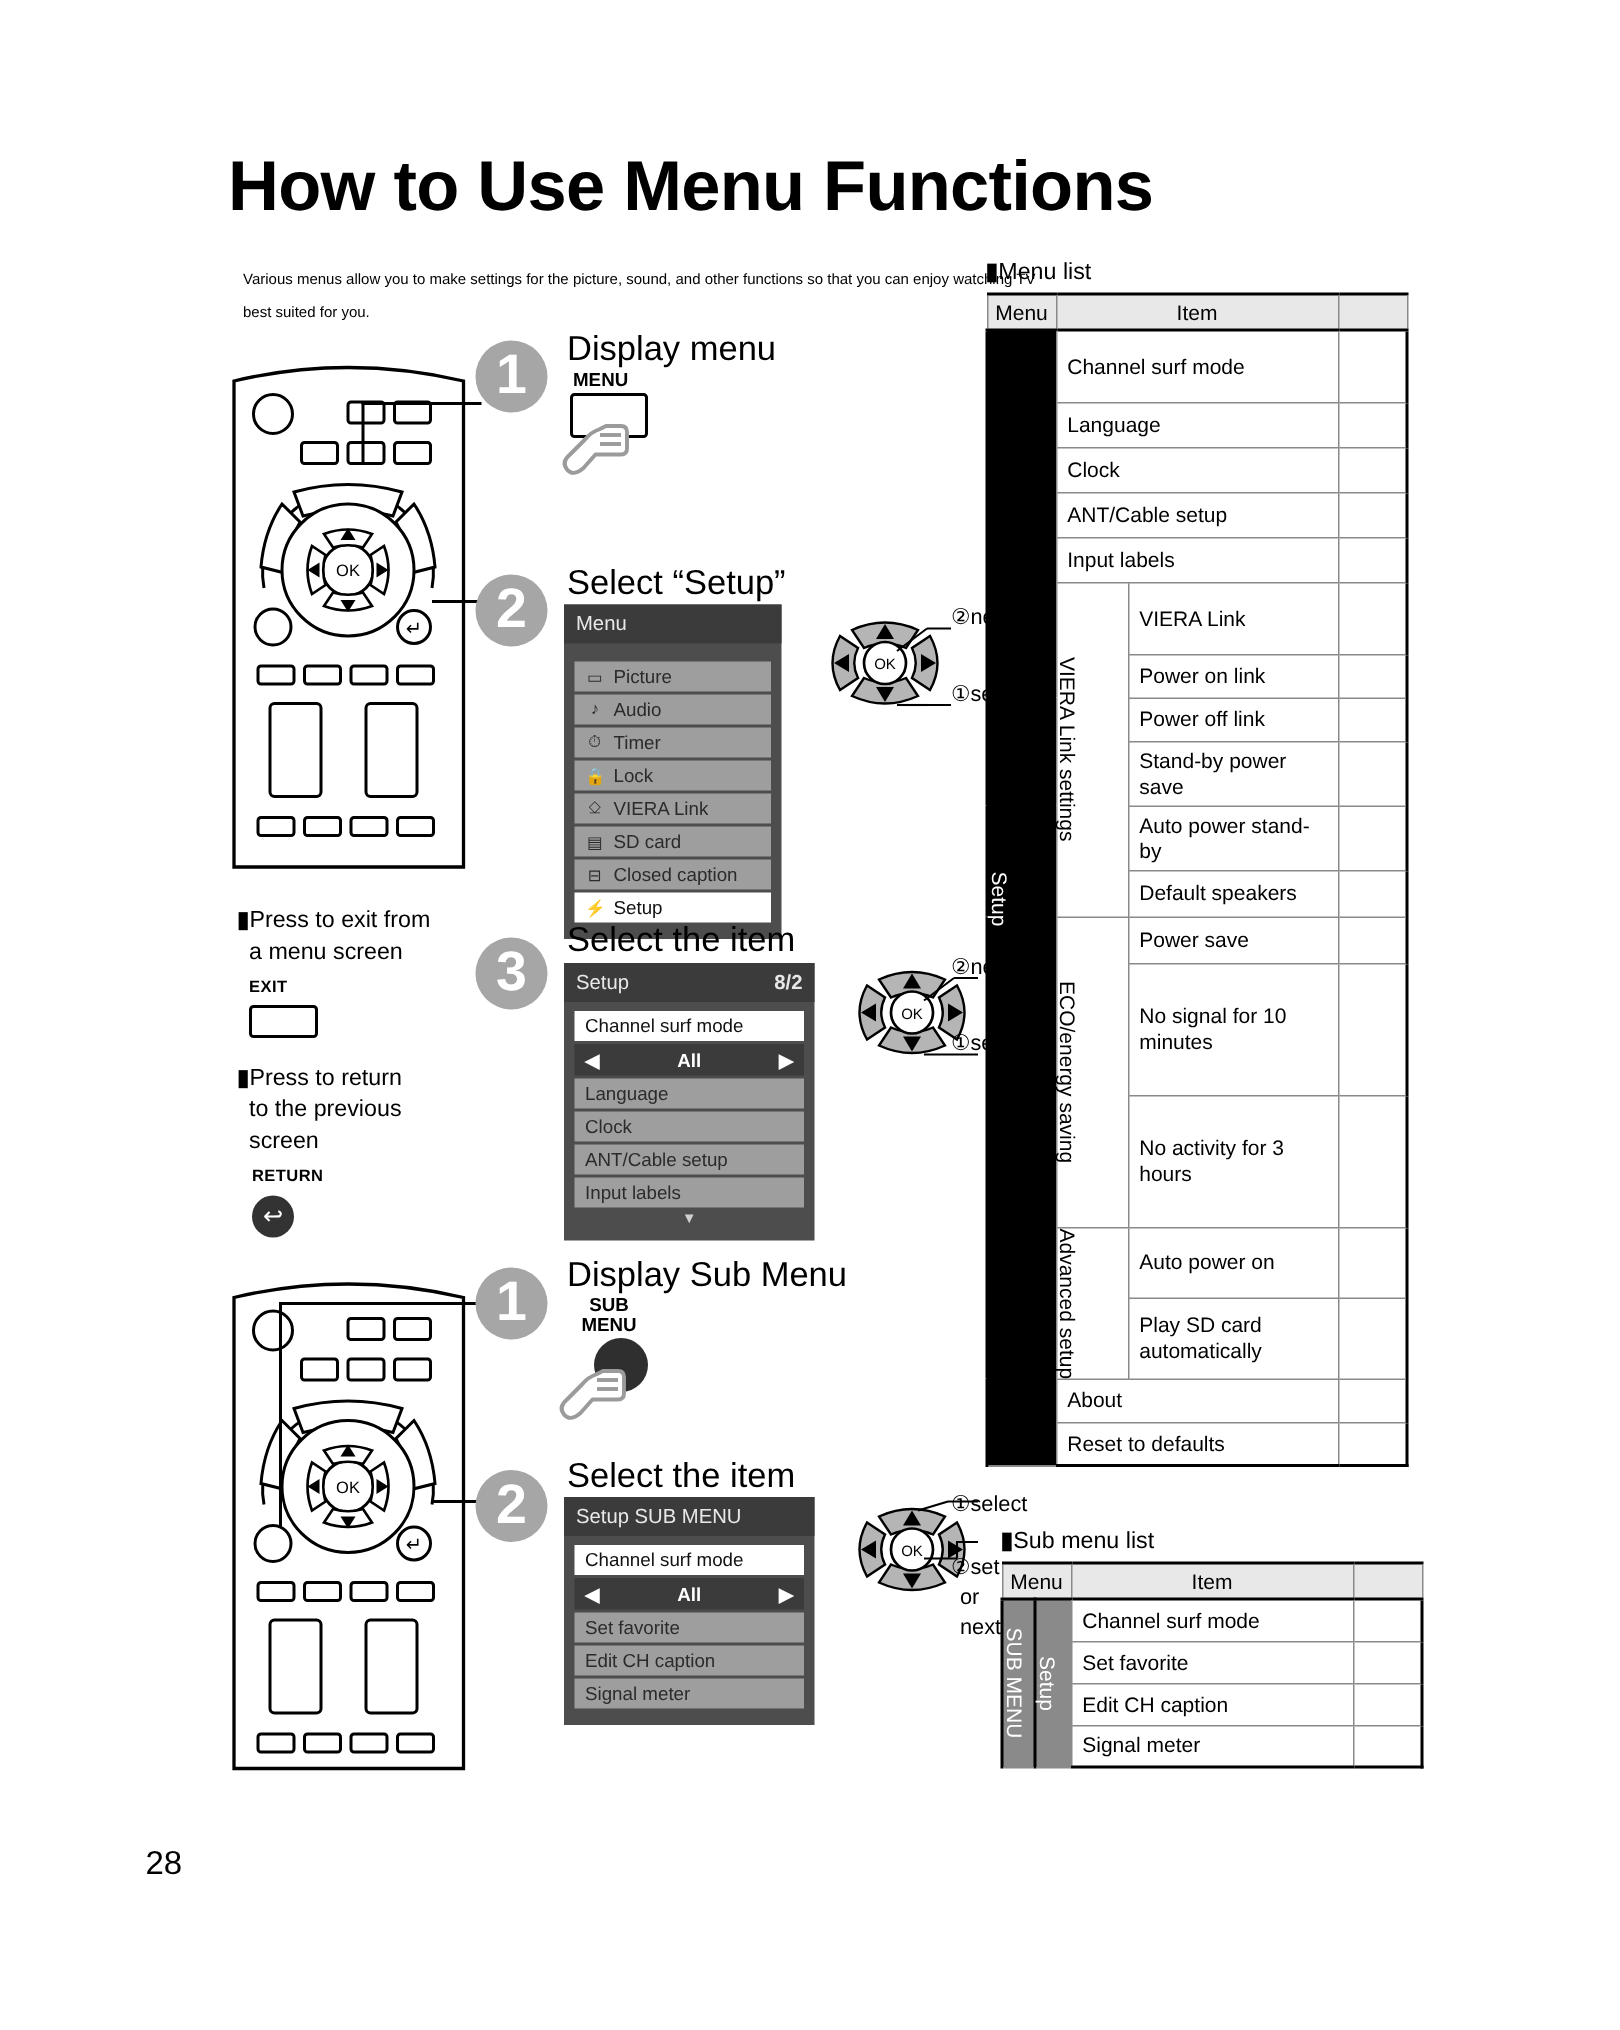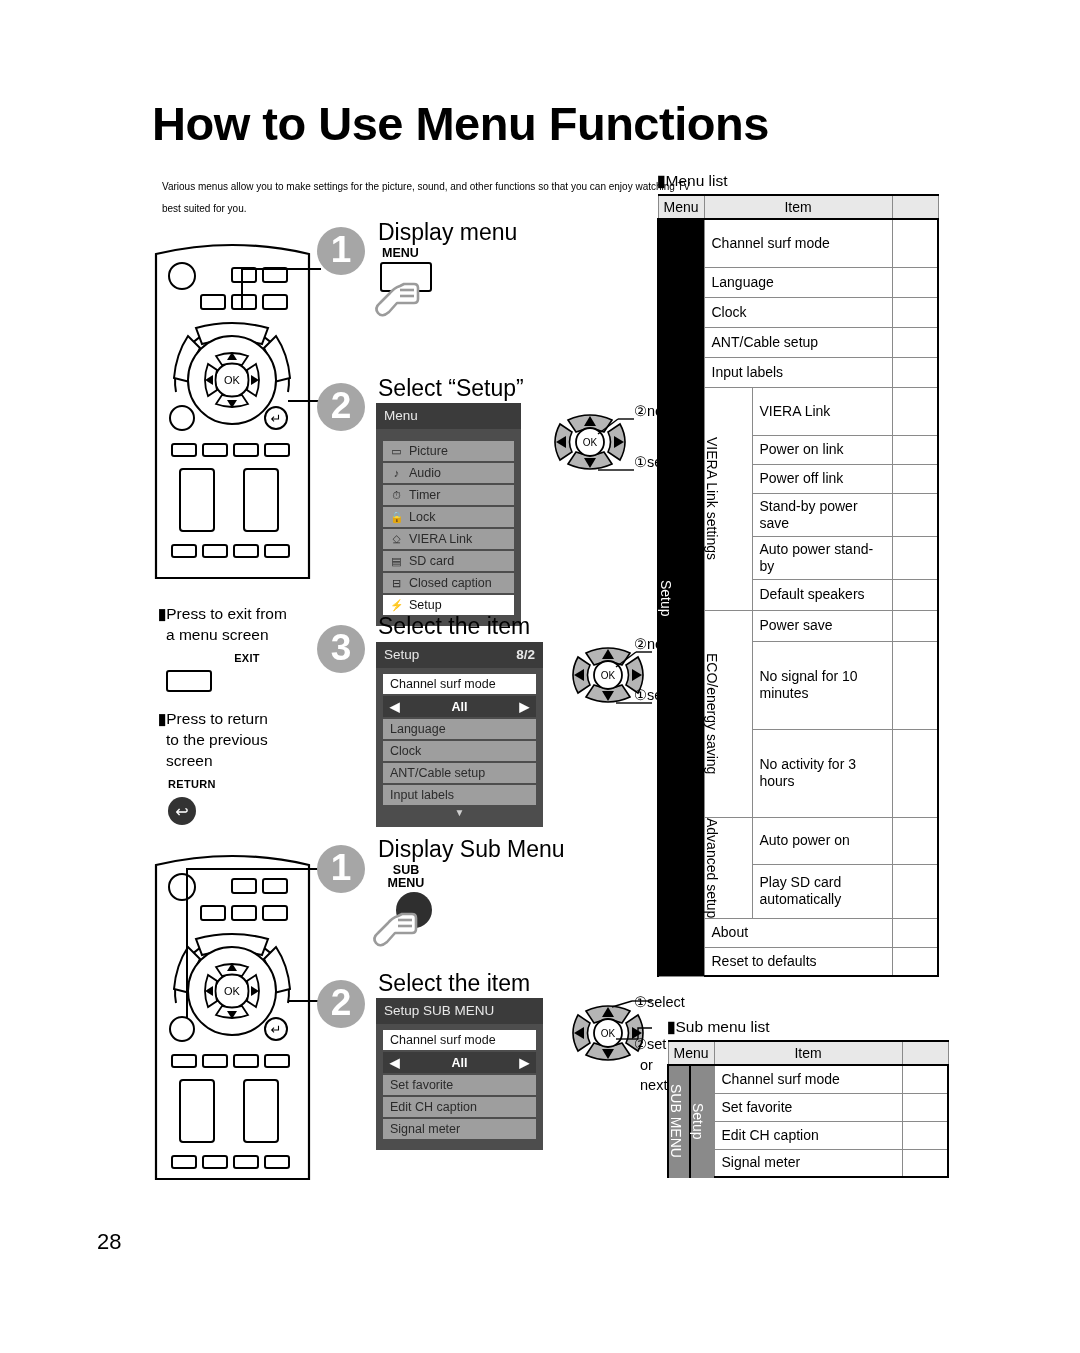--- a/index.html
+++ b/index.html
@@ -276,21 +276,21 @@
       <path d="M52 66 L72 66" stroke="#000" stroke-width="1.4" fill="none"></path>
       <path d="M72 66 L98 66" stroke="#000" stroke-width="1.4" fill="none"></path>
     </svg>
   </div>
   <div class="padlabel" style="left:634px; top:403px;">②next</div>
   <div class="padlabel" style="left:634px; top:454px;">①select</div>
 
   <div class="sidenote" style="left:158px; top:603px; width:170px;">
     <div><span class="marker">▮</span><span>Press to exit from</span></div>
     <div style="padding-left:8px;">a menu screen</div>
-    <div class="btn-label" style="padding-left:8px; margin-top:3px;text-align:center;">EXIT</div>
+    <div class="btn-label" style="padding-left:8px; margin-top:3px;">EXIT</div>
     <div class="exit-key" style="margin-left:8px; margin-top:1px;"></div>
   </div>
 
   <div class="sidenote" style="left:158px; top:708px; width:175px;">
     <div><span class="marker">▮</span><span>Press to return</span></div>
     <div style="padding-left:8px;">to the previous</div>
     <div style="padding-left:8px;">screen</div>
     <div class="btn-label" style="padding-left:10px; margin-top:3px;">RETURN</div>
     <div class="return-key" style="margin-left:10px; margin-top:2px;">
       <span>↩</span>

